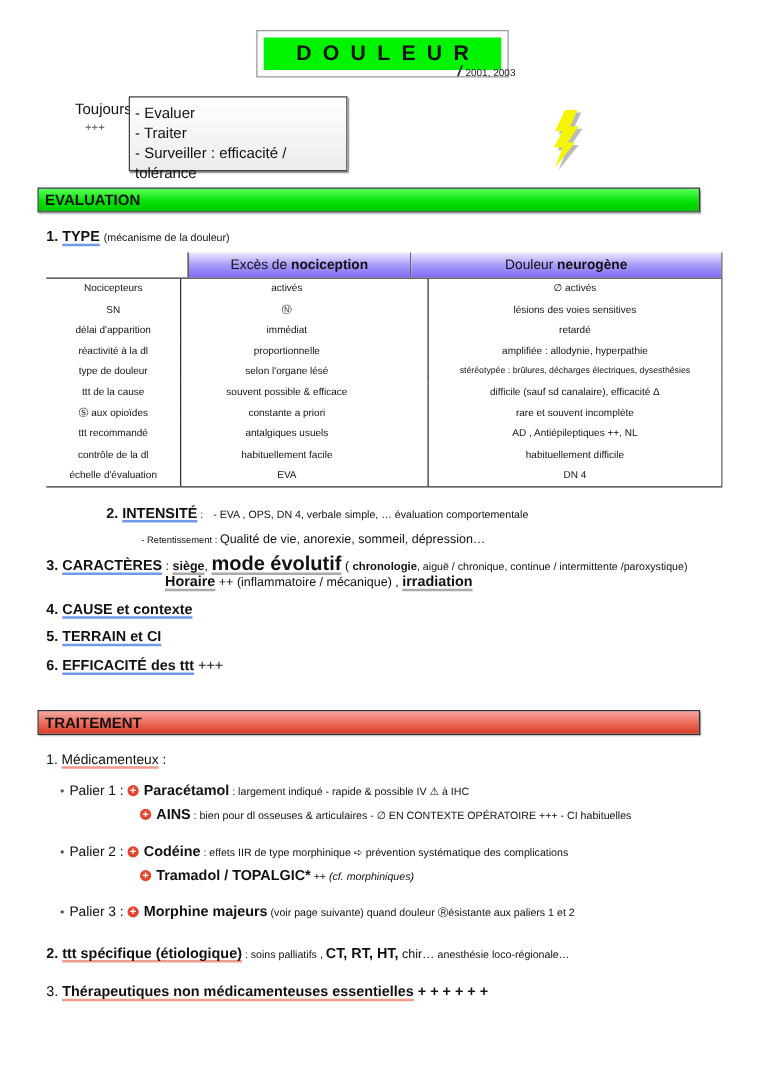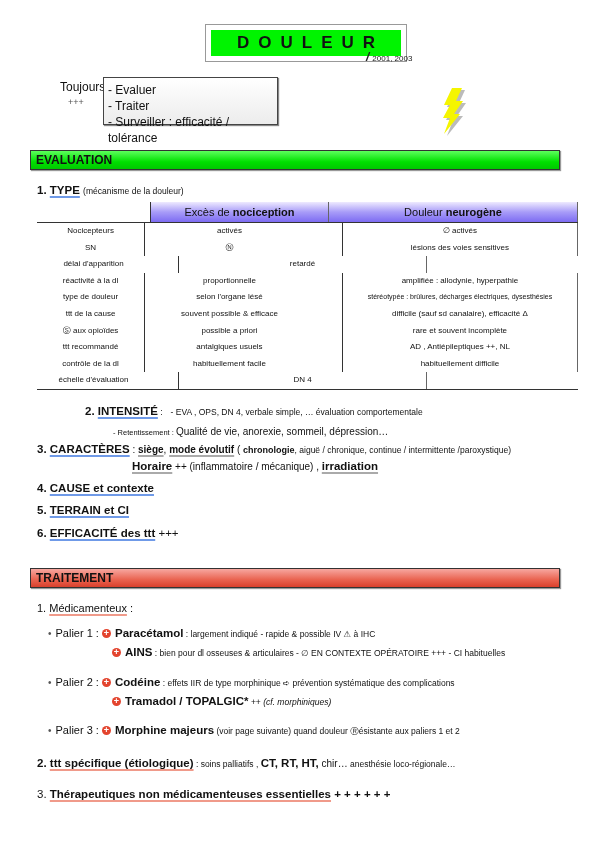--- a/index.html
+++ b/index.html
@@ -20,21 +20,21 @@
     font-weight: bold; font-size: 17px; letter-spacing: 9px; color: #111;
     padding-left: 9px; box-sizing: border-box;
   }
   .years { left: 366px; top: 50px; font-size: 8px; color: #222; }
   .years .slash { font-weight: bold; font-size: 12px; font-style: italic; margin-right: 3px; }
 
   .toujours { left: 60px; top: 80px; font-size: 12px; line-height: 14px; }
   .toujours .plus { display:block; margin-left: 8px; font-size: 9px; color: #555; }
   .toujours .arrow { font-size: 9px; margin-left: 3px; color: #555; }
   .box {
-    left: 103px; top: 77px; width: 175px; height: 48px; box-sizing: border-box;
+    left: 103px; top: 77px; width: 175px; height: 60px; box-sizing: border-box;
     border: 1px solid #444; background: linear-gradient(#ffffff, #ececec);
     box-shadow: 1px 1px 1px #888; padding: 4px 4px; font-size: 12px; line-height: 16px;
   }
   .bolt { left: 438px; top: 86px; width: 30px; height: 50px; }
 
   
   .section-bar {
     left: 30px; width: 530px; height: 20px; box-sizing: border-box;
     border: 1px solid #333; font-weight: bold; font-size: 12px; padding: 2px 5px;
     box-shadow: 1px 1px 1px #999;
@@ -122,71 +122,73 @@
         <div class="c1">activés</div>
         <div class="c2">∅ activés</div>
       </div>
     <div class="t-row">
         <div class="c0">SN</div>
         <div class="c1">Ⓝ</div>
         <div class="c2">lésions des voies sensitives</div>
       </div>
     <div class="t-row">
         <div class="c0">délai d'apparition</div>
+        <div class="c1">immédiat</div>
         <div class="c2">retardé</div>
       </div>
     <div class="t-row">
         <div class="c0">réactivité à la dl</div>
         <div class="c1">proportionnelle</div>
         <div class="c2">amplifiée : allodynie, hyperpathie</div>
       </div>
     <div class="t-row">
         <div class="c0">type de douleur</div>
         <div class="c1">selon l'organe lésé</div>
         <div class="c2 tiny">stéréotypée : brûlures, décharges électriques, dysesthésies</div>
       </div>
     <div class="t-row">
         <div class="c0">ttt de la cause</div>
         <div class="c1">souvent possible &amp; efficace</div>
         <div class="c2">difficile (sauf sd canalaire), efficacité Δ</div>
       </div>
     <div class="t-row">
         <div class="c0">Ⓢ aux opioïdes</div>
-        <div class="c1">possible a priori</div>
+        <div class="c1">constante a priori</div>
         <div class="c2">rare et souvent incomplète</div>
       </div>
     <div class="t-row">
         <div class="c0">ttt recommandé</div>
         <div class="c1">antalgiques usuels</div>
         <div class="c2">AD , Antiépileptiques ++, NL</div>
       </div>
     <div class="t-row">
         <div class="c0">contrôle de la dl</div>
         <div class="c1">habituellement facile</div>
         <div class="c2">habituellement difficile</div>
       </div>
     <div class="t-row">
         <div class="c0">échelle d'évaluation</div>
+        <div class="c1">EVA</div>
         <div class="c2">DN 4</div>
       </div>
   </div>
 </div>
 
 <div class="line h" style="left:37px; top:405px;margin-left:48px;">
   <span>2.</span>
   <span class="ul-blue">INTENSITÉ</span><span class="small">&nbsp;:&nbsp;&nbsp;</span>
   <span class="small">- EVA , OPS, DN 4, verbale simple, … évaluation comportementale</span>
 </div>
 <div class="line" style="left:113px; top:421px;">
   <span class="small" style="font-size:7.5px">- Retentissement : </span><span class="med">Qualité de vie,  anorexie,  sommeil, dépression…</span>
 </div>
 
 <div class="line h" style="left:37px; top:443px;">
   <span>3.</span>
-  <span class="ul-blue">CARACTÈRES</span><span class="med"> : </span><span class="ul-gray" style="font-size:10px">siège</span><span class="med">, </span><span class="ul-gray" style="font-size:10px">mode évolutif</span><span class="med"> ( </span><span style="font-size:9px">chronologie</span><span class="small">, aiguë / chronique,  continue / intermittente /paroxystique)</span>
+  <span class="ul-blue">CARACTÈRES</span><span class="med"> : </span><span class="ul-gray" style="font-size:10px">siège</span><span class="med">, </span><span class="ul-gray" style="font-size:16px">mode évolutif</span><span class="med"> ( </span><span style="font-size:9px">chronologie</span><span class="small">, aiguë / chronique,  continue / intermittente /paroxystique)</span>
 </div>
 <div class="line h" style="left:132px; top:460px;">
   <span class="ul-gray">Horaire</span><span class="med"> ++  (inflammatoire / mécanique) , </span><span class="ul-gray">irradiation</span>
 </div>
 
 <div class="line h" style="left:37px; top:482px;">
   <span>4.</span> <span class="ul-blue">CAUSE et contexte</span>
 </div>
 <div class="line h" style="left:37px; top:504px;">
   <span>5.</span> <span class="ul-blue">TERRAIN et CI</span>

